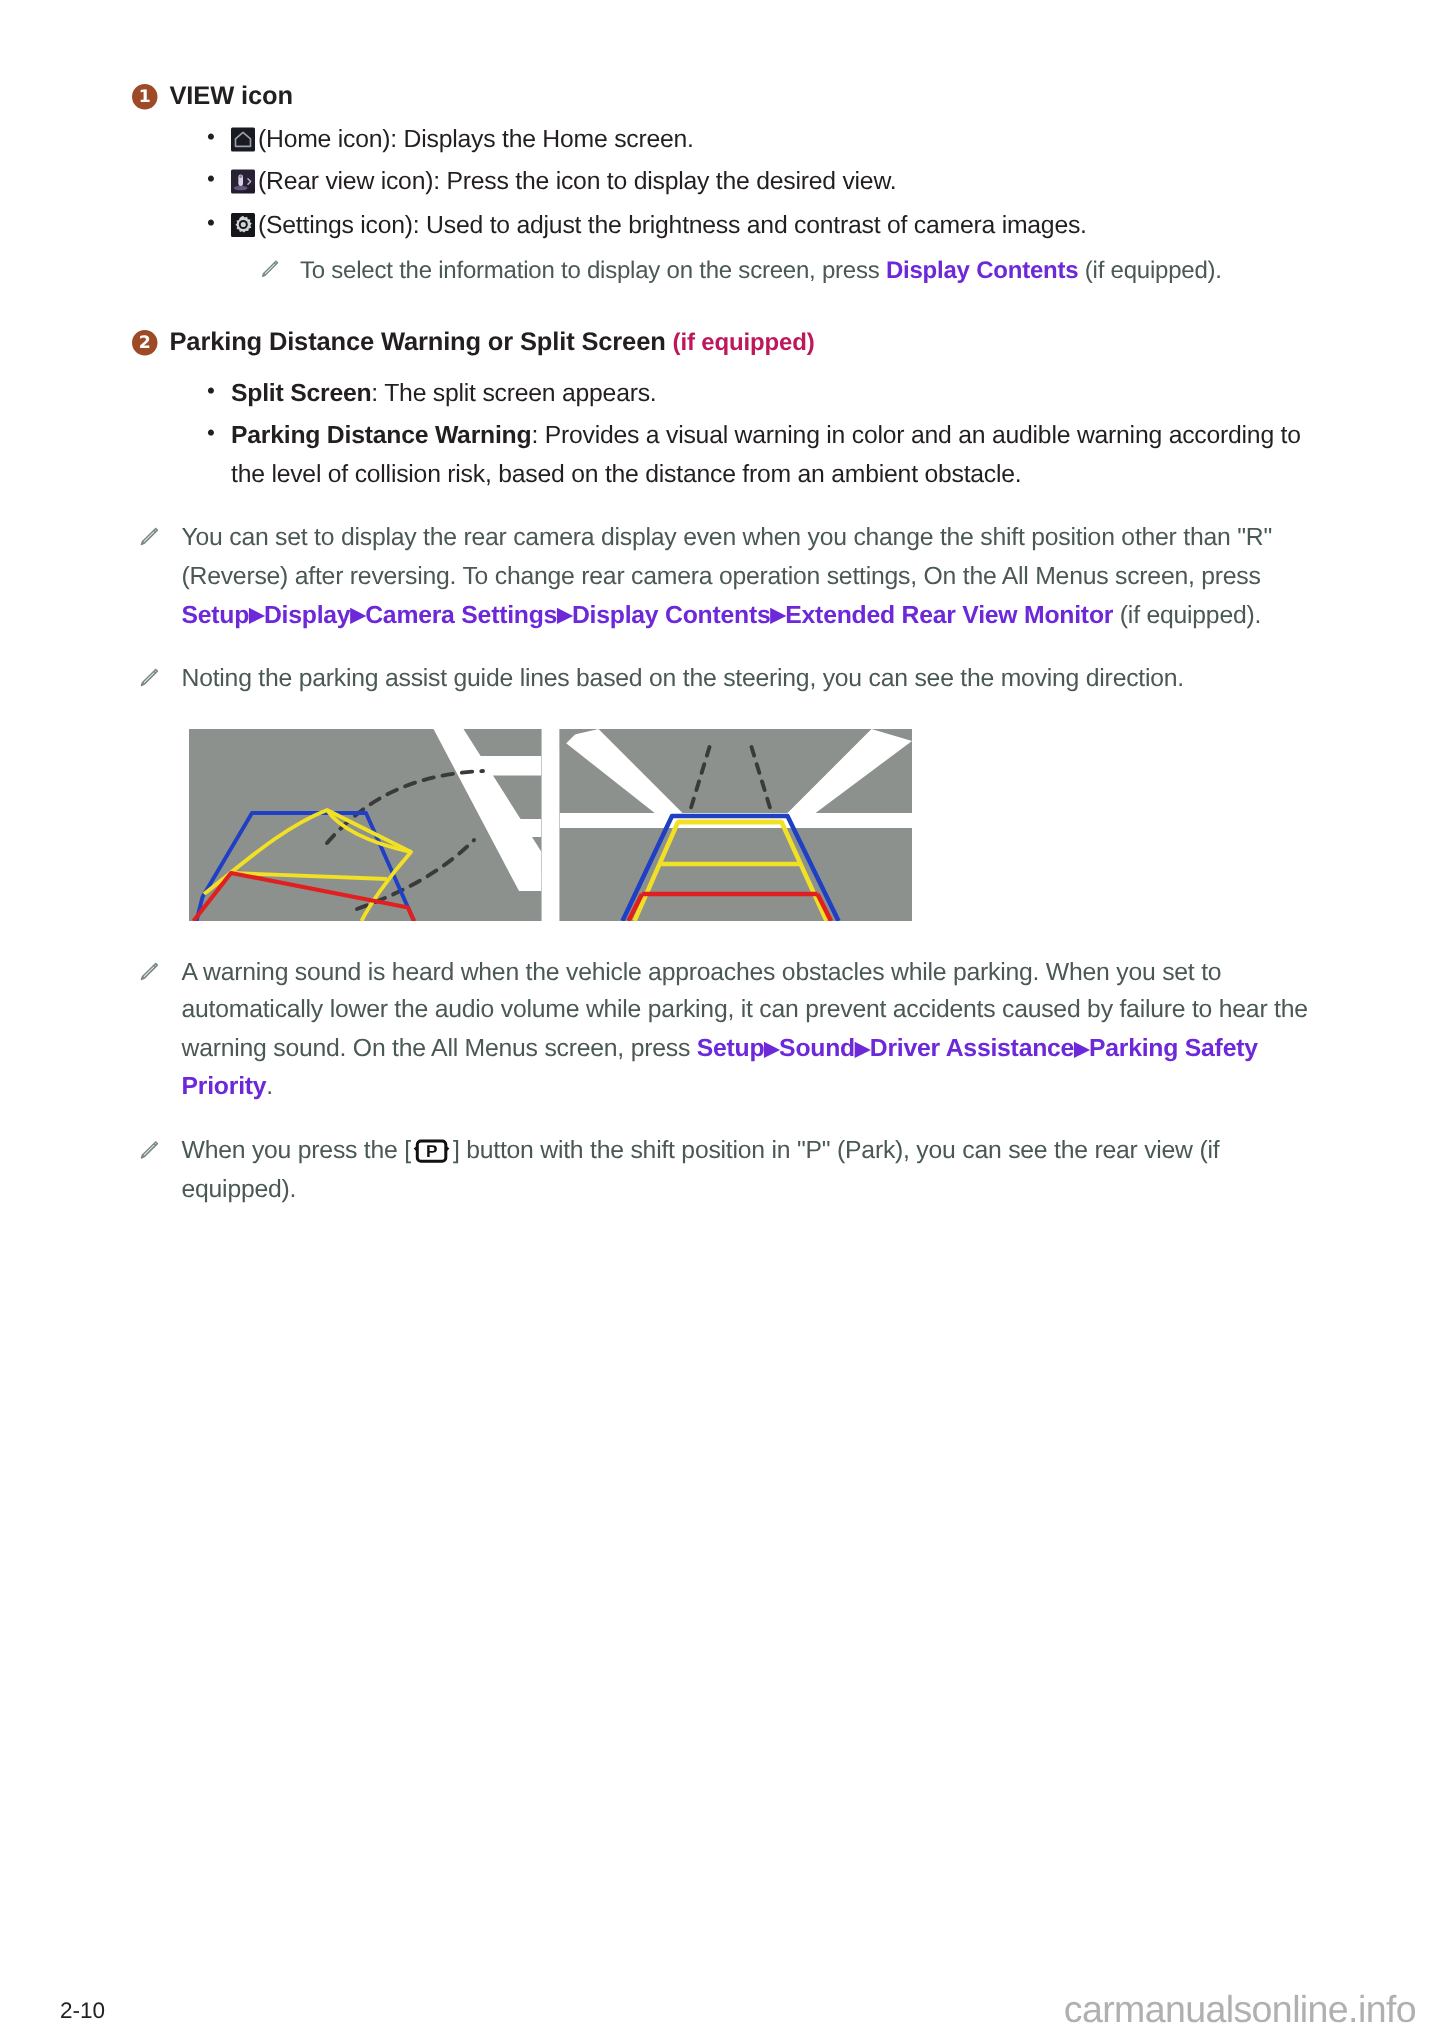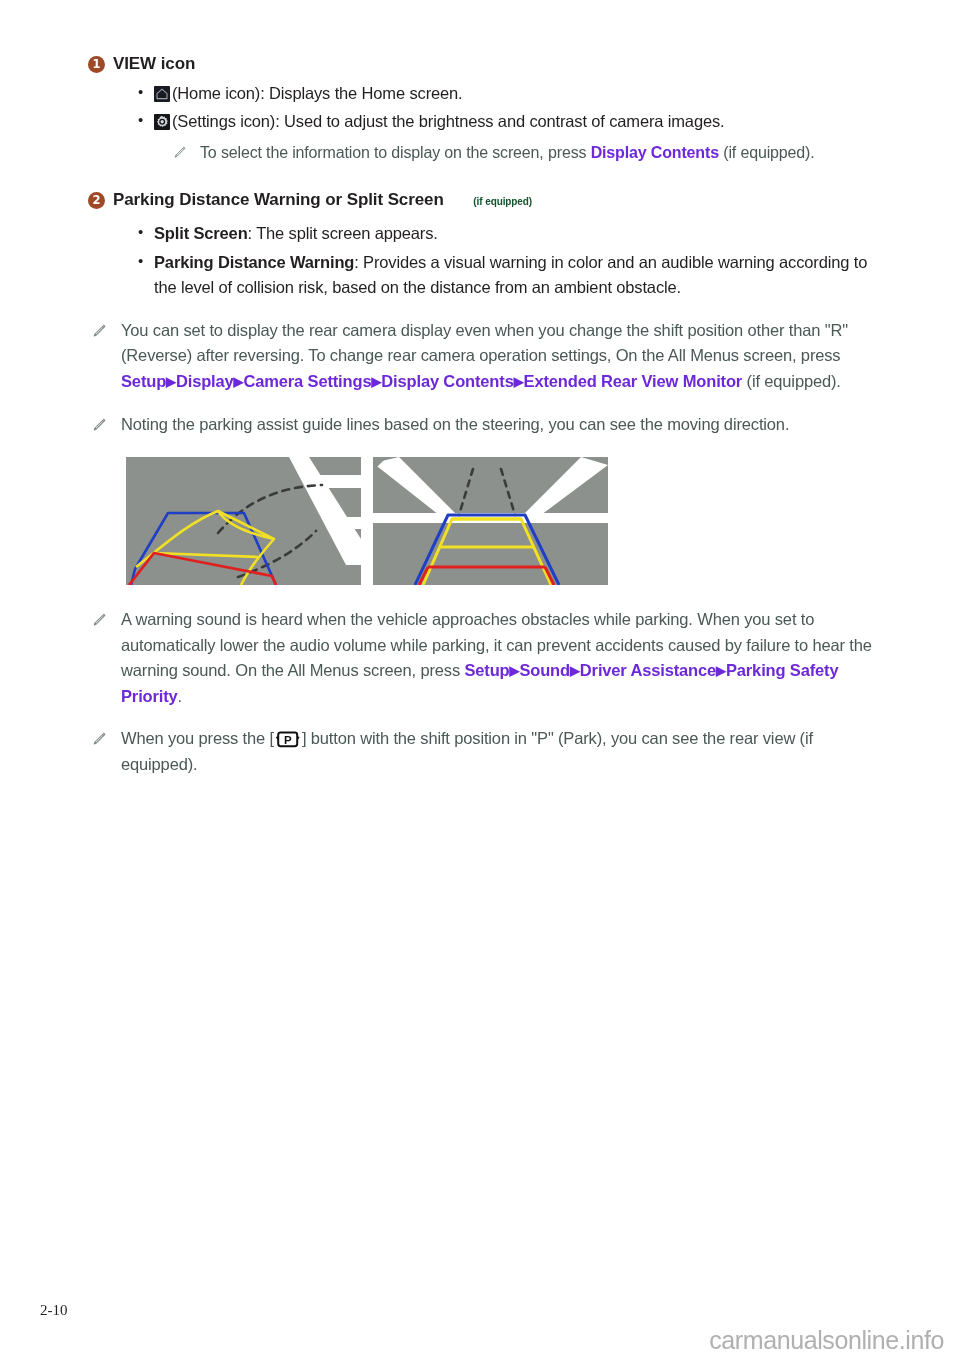--- a/index.html
+++ b/index.html
@@ -52,24 +52,23 @@
     font-size: 11.5px;
     font-weight: bold;
     line-height: 17px;
     text-align: center;
     margin-right: 8px;
     margin-top: 4px;
     font-family: "DejaVu Sans", sans-serif;
   }
   .num-heading-text { flex: 1 1 auto; }
   .if-equipped-note {
-    font-size: 10px;
+    font-size: 16px;
     font-weight: bold;
-    color: #14532d;
-    margin-left: 25px;
+    color: #be185d;
   }
 
   
   ul.bullets {
     list-style: none;
     margin: 4px 0 0 0;
     padding: 0 0 0 50px;
   }
   ul.bullets > li {
     position: relative;
@@ -163,24 +162,24 @@
     height: 128px;
     background: #8c918d;
     position: relative;
     overflow: hidden;
   }
 
   
   .page-number {
     position: absolute;
     left: 40px;
-    top: 1302px;
+    top: 1332px;
     font-size: 15px;
     color: #231f20;
-    font-family: Liberation Serif, serif;
+    font-family: Liberation Sans, sans-serif;
   }
   .watermark {
     position: absolute;
     right: 16px;
     top: 1326px;
     font-size: 25px;
     color: #b0b0b0;
     letter-spacing: -0.4px;
     font-family: "Liberation Sans", sans-serif;
   }
@@ -198,20 +197,30 @@
         <span class="num-heading-text">VIEW icon</span>
       </div>
 
       <ul class="bullets">
         <li>
           <span class="ui-icon home">
             <svg width="16" height="16" viewBox="0 0 16 16">
               <path d="M8 3.2 L13 7.6 L13 12.6 L3 12.6 L3 7.6 Z" fill="none" stroke="#9aa0a8" stroke-width="1.1" stroke-linejoin="round"></path>
             </svg>
           </span><span>(Home icon): Displays the Home screen.</span>
+        </li>
+        <li>
+          <span class="ui-icon rear">
+            <svg width="16" height="16" viewBox="0 0 16 16">
+              <ellipse cx="6.4" cy="12.4" rx="4.6" ry="1.5" fill="#6f5f8a" opacity="0.85"></ellipse>
+              <rect x="4.9" y="3.4" width="3.1" height="7.6" rx="1.5" fill="#d8d2e2"></rect>
+              <circle cx="6.45" cy="4.6" r="1.0" fill="#8a82a0"></circle>
+              <path d="M11.3 6.2 L13.1 8 L11.3 9.8" fill="none" stroke="#b8b0cc" stroke-width="1" stroke-linecap="round" stroke-linejoin="round"></path>
+            </svg>
+          </span><span>(Rear view icon): Press the icon to display the desired view.</span>
         </li>
         <li>
           <span class="ui-icon gear">
             <svg width="16" height="16" viewBox="0 0 16 16">
               <g fill="#cfd4d6">
                 <path d="M8 1.8 L9.1 3.0 L10.7 2.5 L11.2 4.1 L12.9 4.3 L12.6 6.0 L13.9 7.0 L12.9 8.2 L13.5 9.8 L11.9 10.4 L11.5 12.0 L9.9 11.8 L8.7 13.0 L7.5 12.1 L5.9 12.6 L5.4 11.0 L3.8 10.6 L4.1 9.0 L3.0 7.8 L4.1 6.7 L3.7 5.1 L5.3 4.7 L5.8 3.1 Z"></path>
               </g>
               <circle cx="8.2" cy="7.7" r="3.0" fill="#15151a"></circle>
               <circle cx="8.2" cy="7.7" r="1.7" fill="#cfd4d6"></circle>
             </svg>

